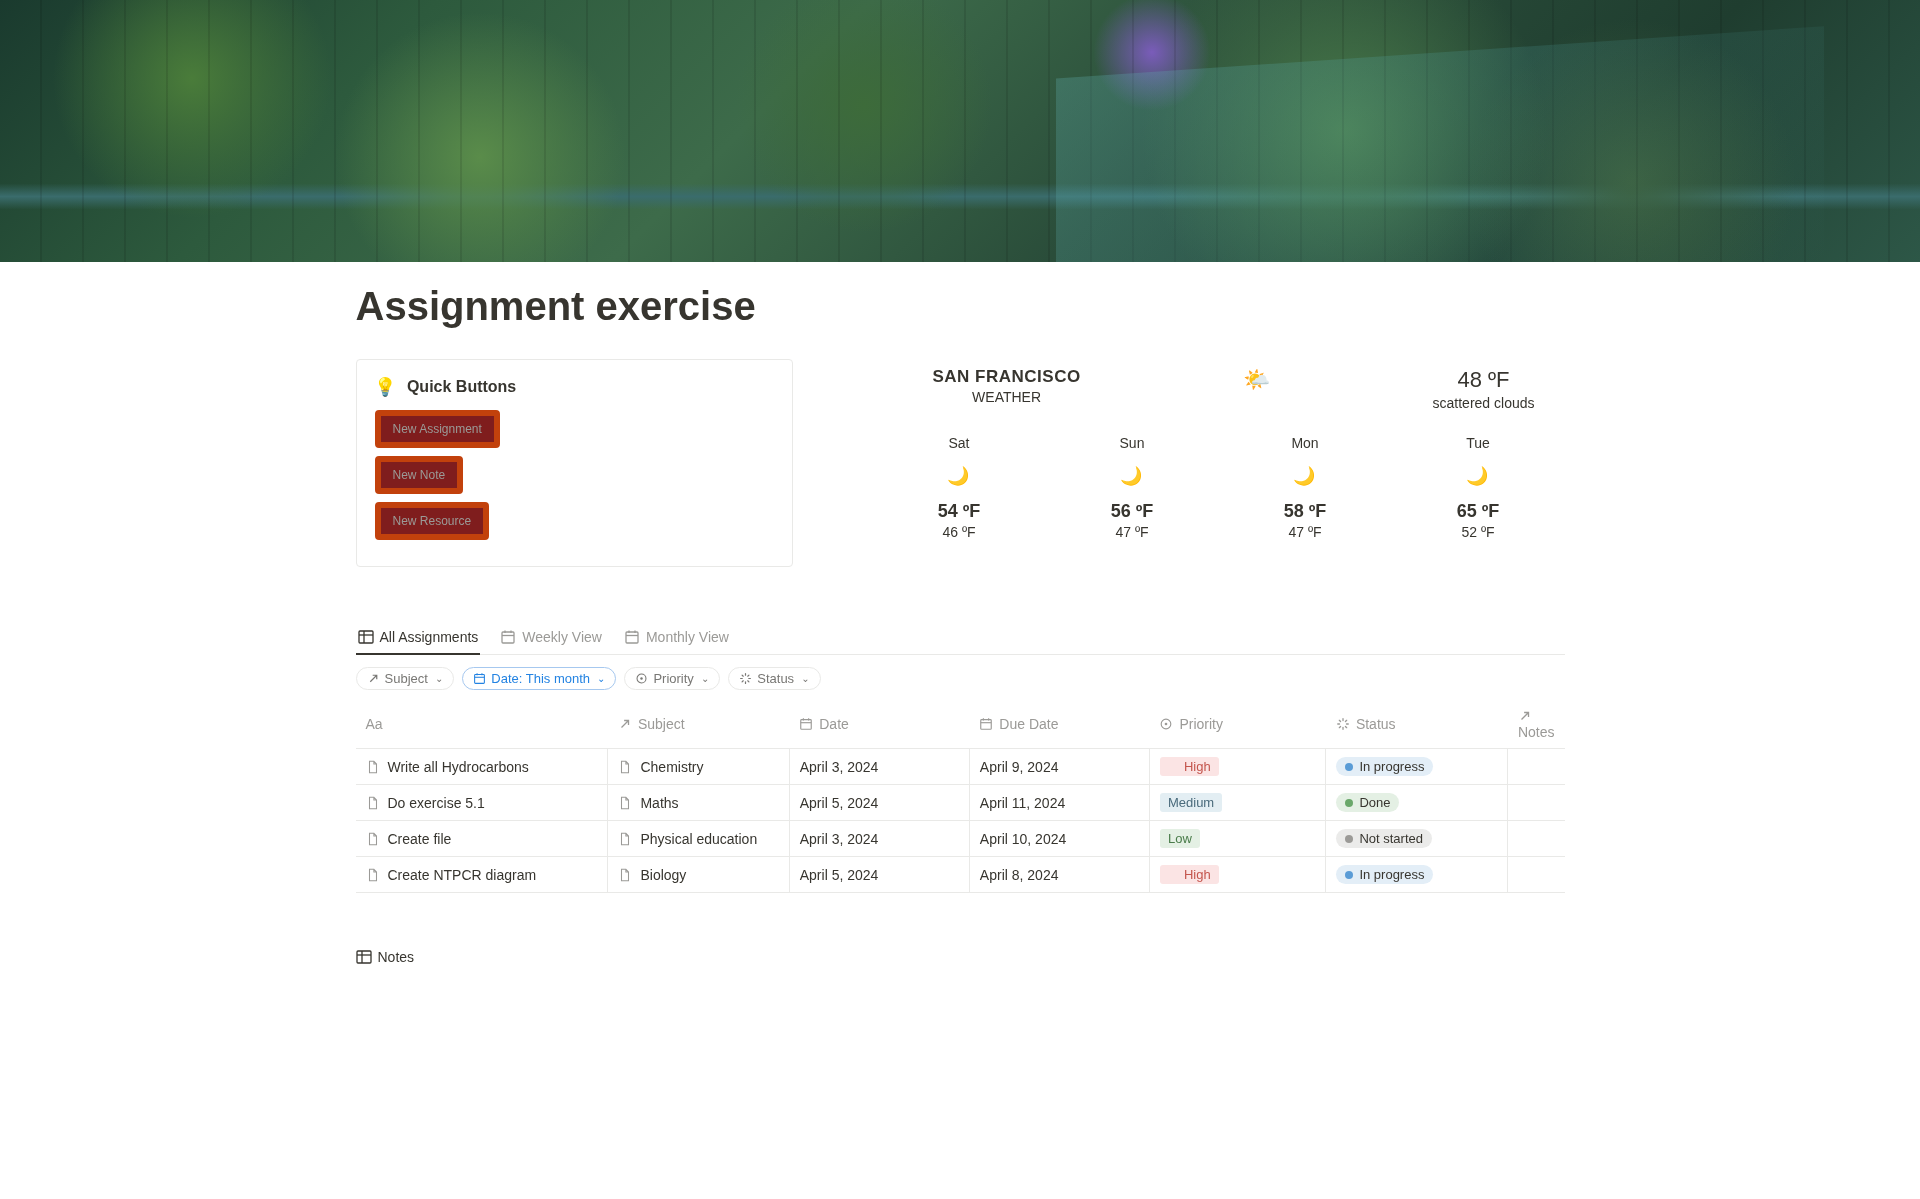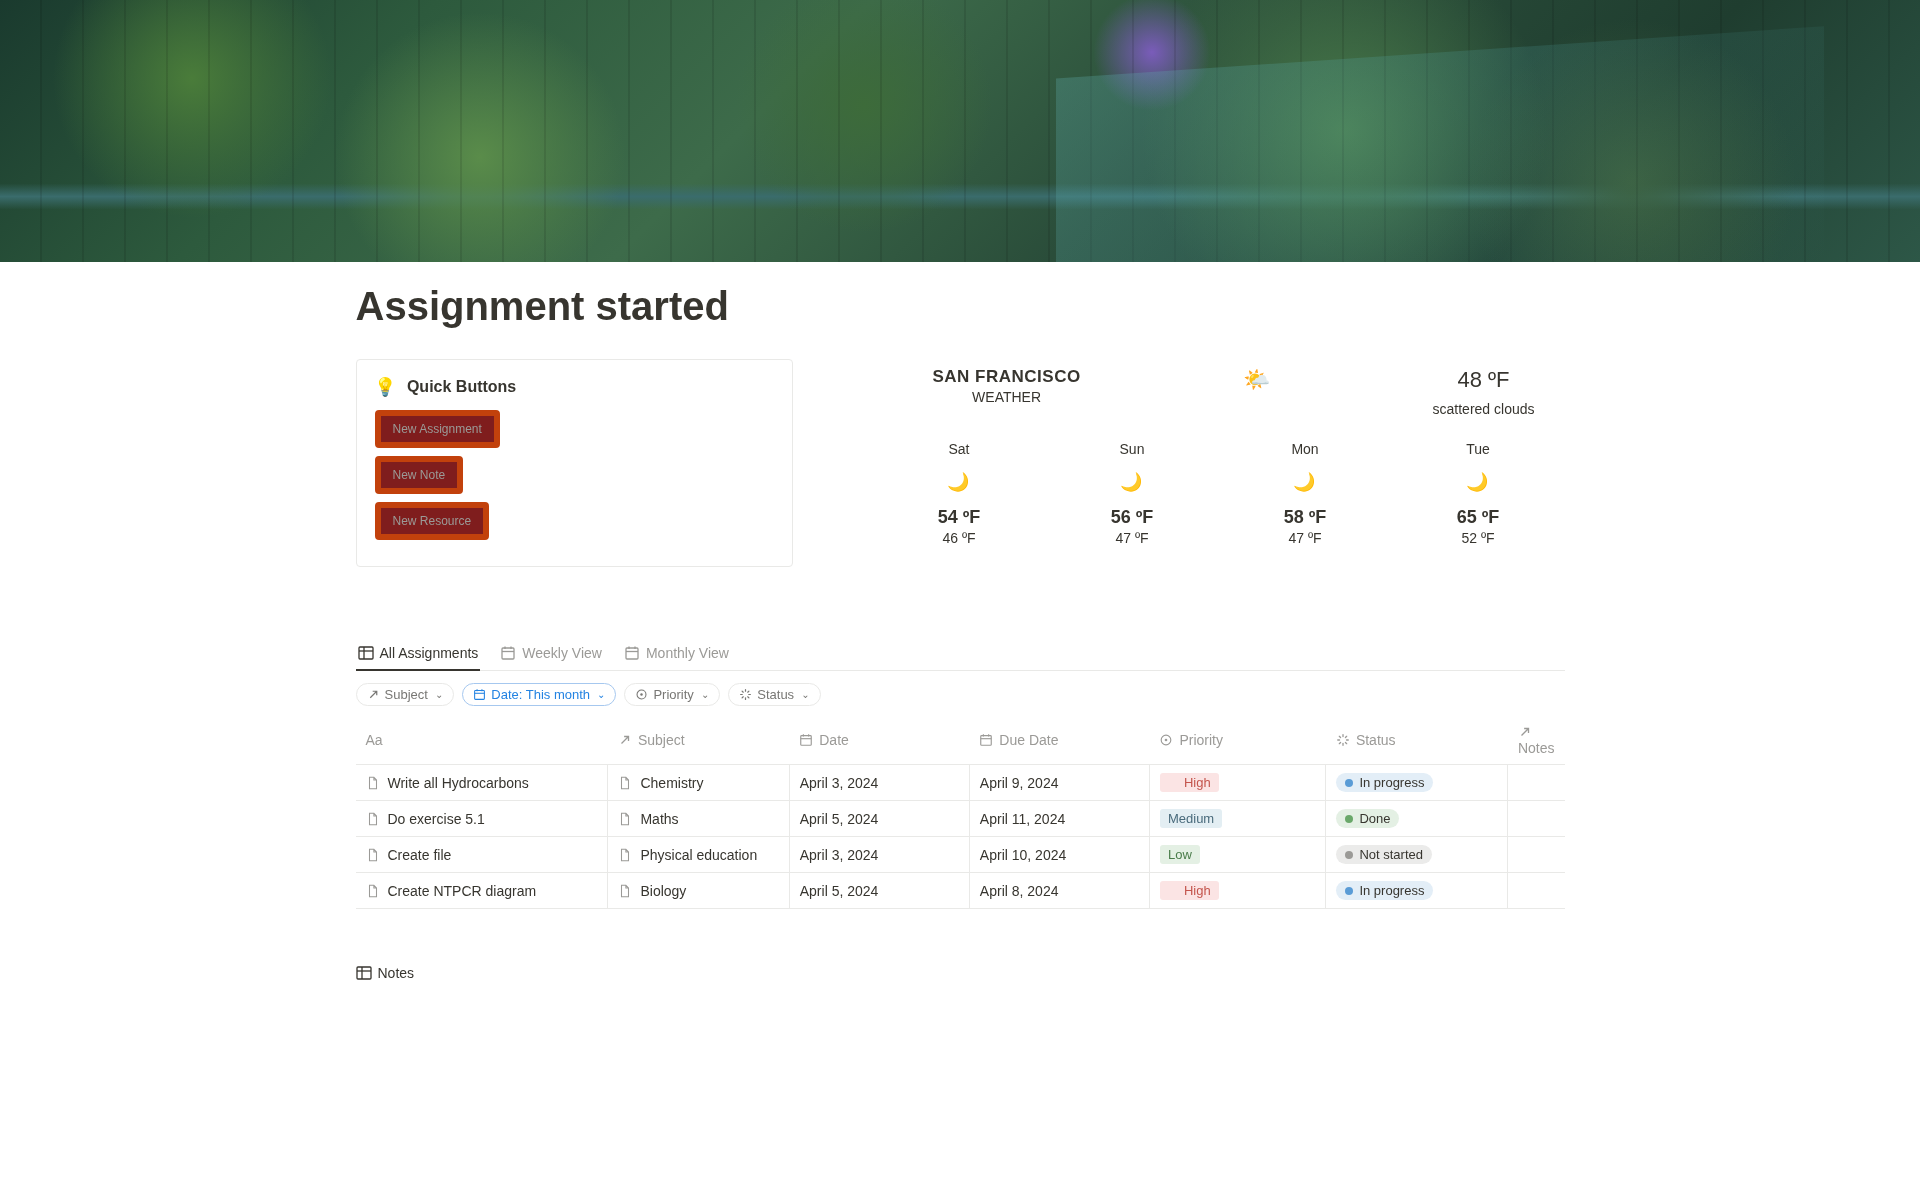--- a/index.html
+++ b/index.html
@@ -25,28 +25,28 @@
 .quick-title { font-weight: 600; font-size: 16px; color: #37352f; }
 .quick-btn { display: block; border: 6px solid #c2410c; background: #7f1d1d; color: #9b9a97; font-size: 12px; padding: 6px 12px; border-radius: 4px; margin-bottom: 8px; cursor: pointer; width: fit-content; }
 .weather { flex: 1; padding-top: 8px; }
 .weather-header { display: flex; align-items: flex-start; justify-content: space-between; margin-bottom: 24px; padding: 0 30px 0 100px; }
 .weather-city-col { text-align: center; }
 .weather-city { font-weight: 700; font-size: 17px; letter-spacing: 0.5px; }
 .weather-sub { font-size: 14px; color: #37352f; margin-top: 2px; }
 .weather-icon-big { font-size: 22px; }
 .weather-temp-col { text-align: center; }
 .weather-temp { font-size: 22px; font-weight: 400; text-align: center; }
-.weather-cond { font-size: 14px; color: #37352f; margin-top: 8px; }
+.weather-cond { font-size: 14px; color: #37352f; margin-top: 2px; }
 .forecast { display: flex; justify-content: space-between; padding: 0 0 0 40px; }
 .forecast-day { text-align: center; flex: 1; }
 .forecast-name { font-size: 14px; color: #37352f; margin-bottom: 14px; }
 .forecast-icon { font-size: 18px; margin-bottom: 12px; height: 24px; }
 .forecast-hi { font-weight: 700; font-size: 18px; }
 .forecast-lo { font-size: 14px; color: #37352f; margin-top: 2px; }
-.tabs { display: flex; gap: 18px; border-bottom: 1px solid #e9e9e7; margin-top: 72px; }
+.tabs { display: flex; gap: 18px; border-bottom: 1px solid #e9e9e7; margin-top: 56px; }
 .tab { display: flex; align-items: center; gap: 6px; padding: 6px 2px 8px; font-size: 14px; color: #9b9a97; cursor: pointer; border-bottom: 2px solid transparent; margin-bottom: -1px; }
 .tab.active { color: #37352f; font-weight: 500; border-bottom-color: #37352f; }
 .tab-icon { width: 16px; height: 16px; display: inline-flex; align-items: center; justify-content: center; }
 .filters { display: flex; gap: 8px; margin: 12px 0 10px; }
 .filter-pill { display: inline-flex; align-items: center; gap: 5px; border: 1px solid #e9e9e7; border-radius: 14px; padding: 3px 10px; font-size: 13px; color: #787774; cursor: pointer; background: #fff; }
 .filter-pill.active { border-color: #a6c8ef; color: #2383e2; background: #fff; }
 .filter-icon { width: 13px; height: 13px; display: inline-flex; }
 .chev { font-size: 10px; margin-left: 2px; }
 .table { width: 100%; border-collapse: collapse; }
 .table th { text-align: left; font-weight: 400; font-size: 14px; color: #9b9a97; padding: 8px 10px; border-bottom: 1px solid #e9e9e7; }
@@ -76,21 +76,21 @@
 svg { fill: currentColor; }
 </style>
 </head>
 <body>
 
 <div class="cover">
   <div class="cover-greenhouse"></div>
 </div>
 
 <div class="content">
-  <h1 class="page-title">Assignment started</h1>
+  <h1 class="page-title">Assignment exercise</h1>
 
   <div class="top-row">
     <div class="quick-box">
       <div class="quick-header">
         <span class="bulb-icon">💡</span>
         <span class="quick-title">Quick Buttons</span>
       </div>
       <button class="quick-btn">New Assignment</button>
       <button class="quick-btn">New Note</button>
       <button class="quick-btn">New Resource</button>

